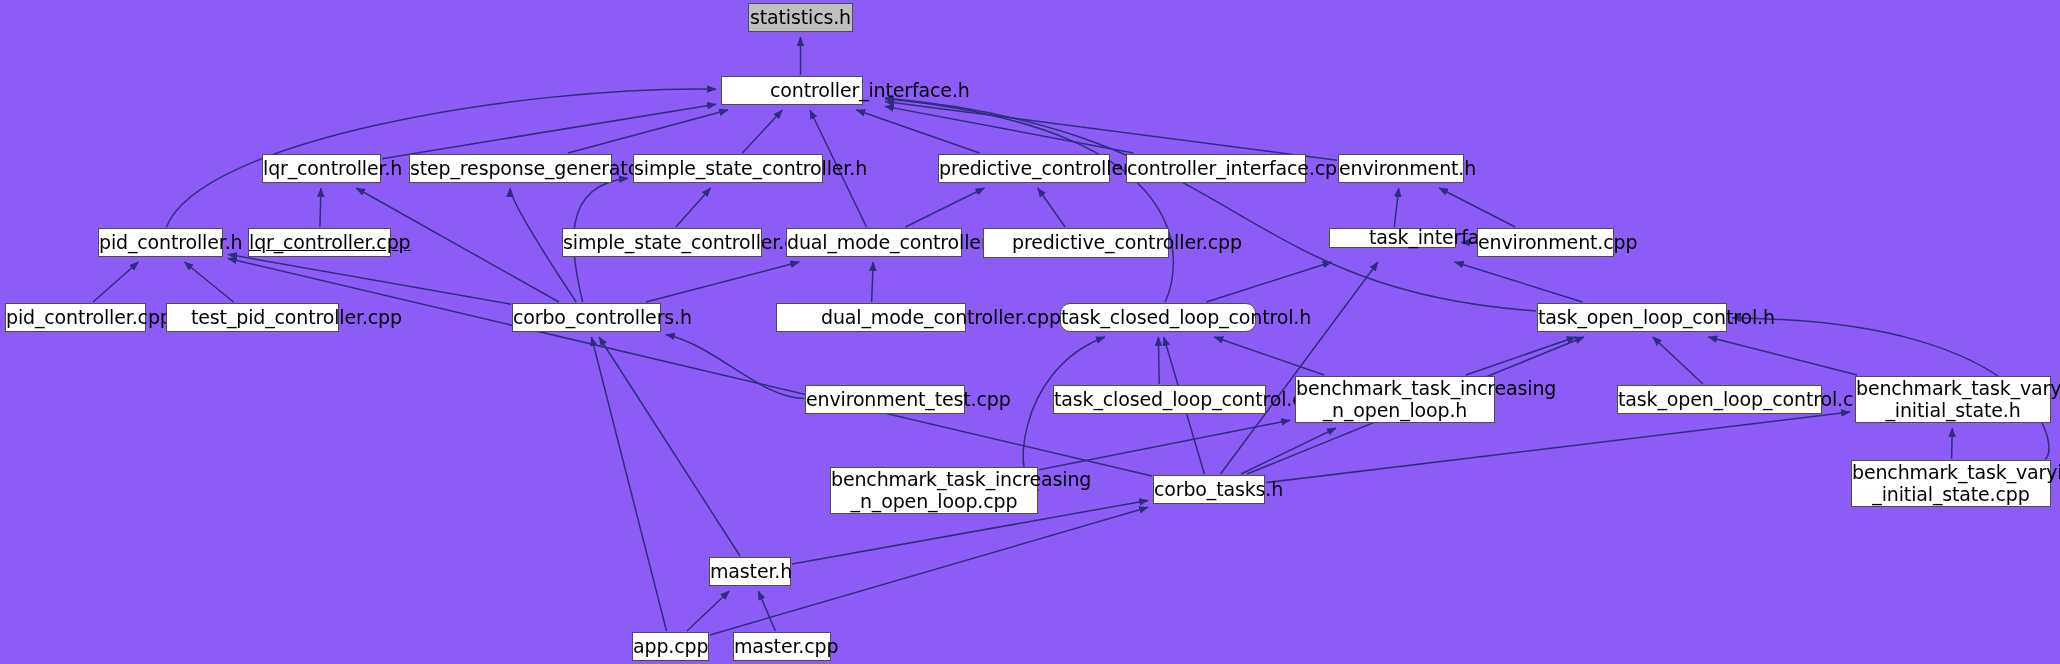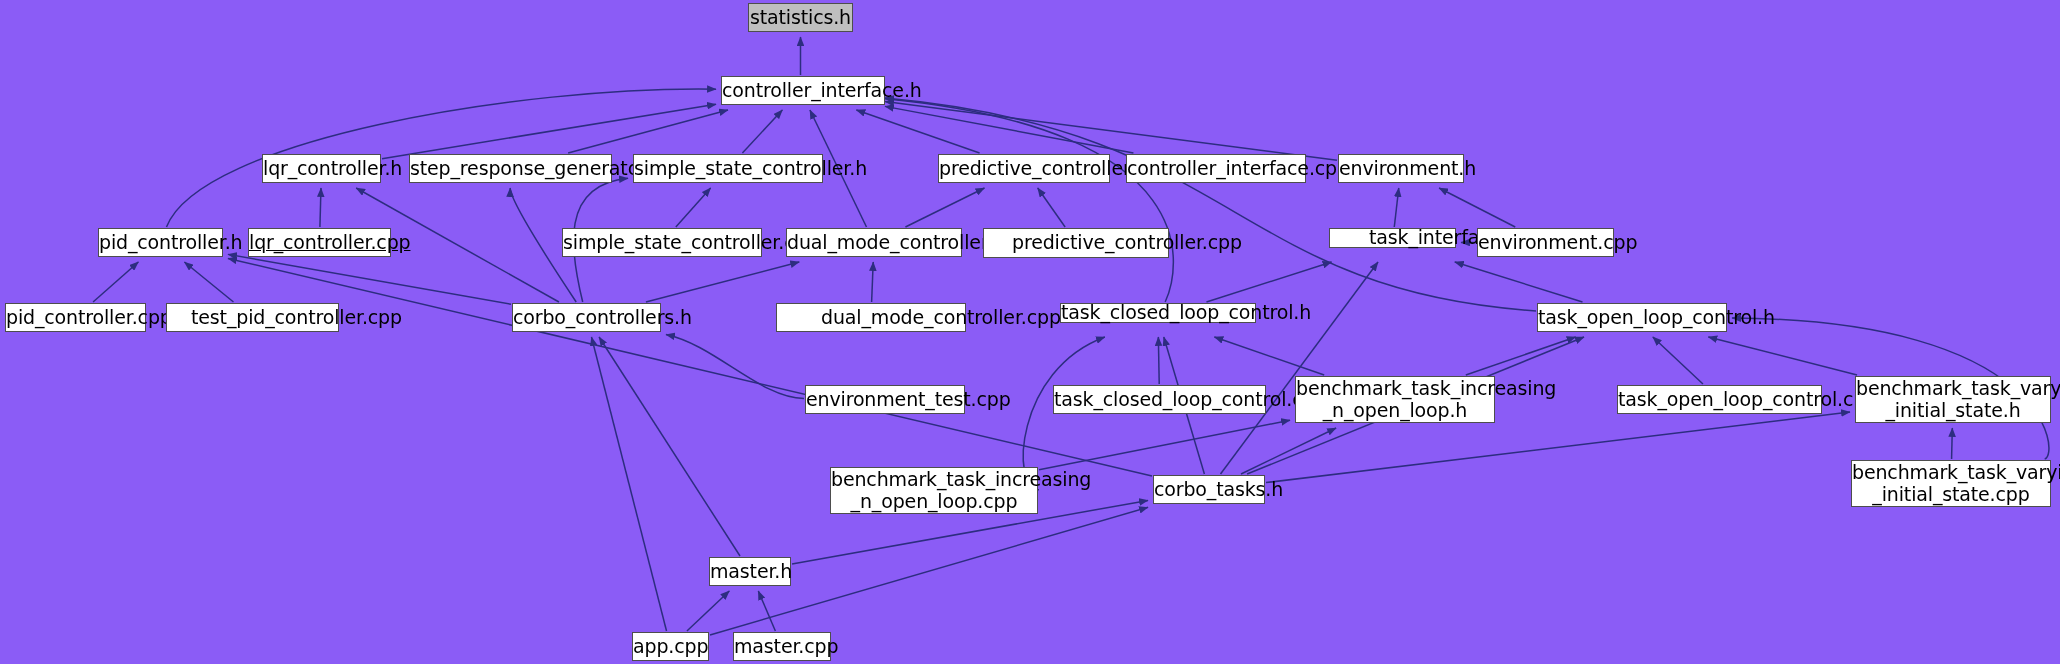--- a/index.html
+++ b/index.html
@@ -85,39 +85,39 @@
         <path d="M1951.5833333333333,459 L1952.3214285714287,428" marker-end="url(#arrowhead)" stroke="#2d2d80"></path>
         <path d="M1266,482.60483870967744 L1850,411.9596774193548" marker-end="url(#arrowhead)" stroke="#2d2d80"></path>
         <path d="M792,563.9967320261438 L1148,500.3976034858388" marker-end="url(#arrowhead)" stroke="#2d2d80"></path>
         <path d="M710,634.9837511606314 L1148,507.2845868152275" marker-end="url(#arrowhead)" stroke="#2d2d80"></path>
         <path d="M686.93,631 L729.33,591" marker-end="url(#arrowhead)" stroke="#2d2d80"></path>
         <path d="M775.3866666666667,631 L758.32,591" marker-end="url(#arrowhead)" stroke="#2d2d80"></path>
       </g>
   </svg>
   <div id="nodes-group">
       <div class="node root" style="left: 748px; top: 3px; width: 105px; height: 29px;"><span class="lbl">statistics.h</span></div>
-      <div class="node" style="left: 721px; top: 76px; width: 164px; height: 29px;"><span class="lbl">controller_interface.h</span></div>
+      <div class="node" style="left: 721px; top: 76px; width: 142px; height: 29px; padding-left: 48px;"><span class="lbl">controller_interface.h</span></div>
       <div class="node" style="left: 262px; top: 154px; width: 119px; height: 29px;"><span class="lbl">lqr_controller.h</span></div>
       <div class="node" style="left: 409px; top: 154px; width: 203px; height: 29px;"><span class="lbl">step_response_generator.h</span></div>
       <div class="node" style="left: 633px; top: 154px; width: 190px; height: 29px;"><span class="lbl">simple_state_controller.h</span></div>
       <div class="node" style="left: 938px; top: 154px; width: 172px; height: 29px;"><span class="lbl">predictive_controller.h</span></div>
       <div class="node" style="left: 1126px; top: 154px; width: 180px; height: 29px;"><span class="lbl">controller_interface.cpp</span></div>
       <div class="node" style="left: 1338px; top: 154px; width: 126px; height: 29px;"><span class="lbl">environment.h</span></div>
       <div class="node" style="left: 98px; top: 228px; width: 125px; height: 29px;"><span class="lbl">pid_controller.h</span></div>
       <div class="node" style="left: 248px; top: 228px; width: 143px; height: 29px; text-decoration: underline;"><span class="lbl">lqr_controller.cpp</span></div>
       <div class="node" style="left: 562px; top: 228px; width: 200px; height: 29px;"><span class="lbl">simple_state_controller.cpp</span></div>
       <div class="node" style="left: 786px; top: 228px; width: 176px; height: 29px;"><span class="lbl">dual_mode_controller.h</span></div>
       <div class="node" style="left: 983px; top: 228px; width: 186px; height: 30px; padding-left: 28px;"><span class="lbl">predictive_controller.cpp</span></div>
       <div class="node" style="left: 1329px; top: 228px; width: 127px; height: 20px; padding-left: 39px;"><span class="lbl">task_interface.h</span></div>
       <div class="node" style="left: 1477px; top: 228px; width: 137px; height: 29px;"><span class="lbl">environment.cpp</span></div>
       <div class="node" style="left: 5px; top: 303px; width: 141px; height: 29px;"><span class="lbl">pid_controller.cpp</span></div>
       <div class="node" style="left: 166px; top: 303px; width: 173px; height: 29px; padding-left: 24px;"><span class="lbl">test_pid_controller.cpp</span></div>
       <div class="node" style="left: 512px; top: 303px; width: 149px; height: 29px;"><span class="lbl">corbo_controllers.h</span></div>
       <div class="node" style="left: 776px; top: 303px; width: 190px; height: 29px; padding-left: 44px;"><span class="lbl">dual_mode_controller.cpp</span></div>
-      <div class="node" style="left: 1060px; top: 303px; width: 196px; height: 20px;"><span class="lbl">task_closed_loop_control.h</span></div>
+      <div class="node" style="left: 1060px; top: 303px; width: 196px; height: 29px; border-radius: 10px;"><span class="lbl">task_closed_loop_control.h</span></div>
       <div class="node" style="left: 1537px; top: 303px; width: 190px; height: 29px;"><span class="lbl">task_open_loop_control.h</span></div>
       <div class="node" style="left: 805px; top: 385px; width: 160px; height: 29px;"><span class="lbl">environment_test.cpp</span></div>
       <div class="node" style="left: 1053px; top: 385px; width: 213px; height: 29px;"><span class="lbl">task_closed_loop_control.cpp</span></div>
       <div class="node" style="left: 1295px; top: 376px; width: 200px; height: 47px;"><span class="lbl">benchmark_task_increasing
 _n_open_loop.h</span></div>
       <div class="node" style="left: 1617px; top: 385px; width: 205px; height: 29px;"><span class="lbl">task_open_loop_control.cpp</span></div>
       <div class="node" style="left: 1855px; top: 376px; width: 196px; height: 47px;"><span class="lbl">benchmark_task_varying
 _initial_state.h</span></div>
       <div class="node" style="left: 830px; top: 467px; width: 208px; height: 47px;"><span class="lbl">benchmark_task_increasing
 _n_open_loop.cpp</span></div>

